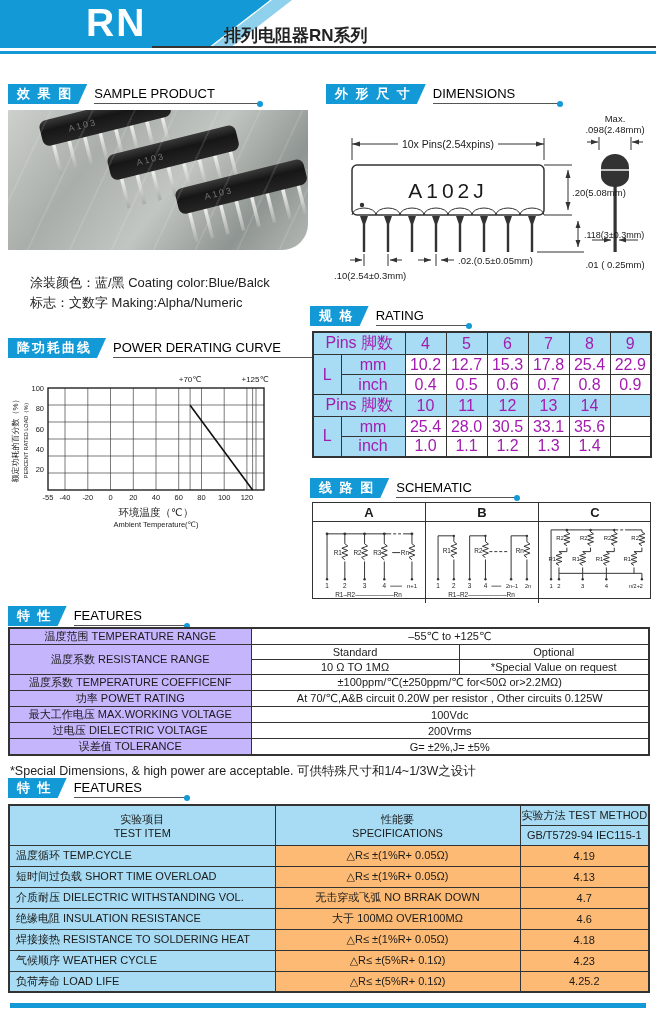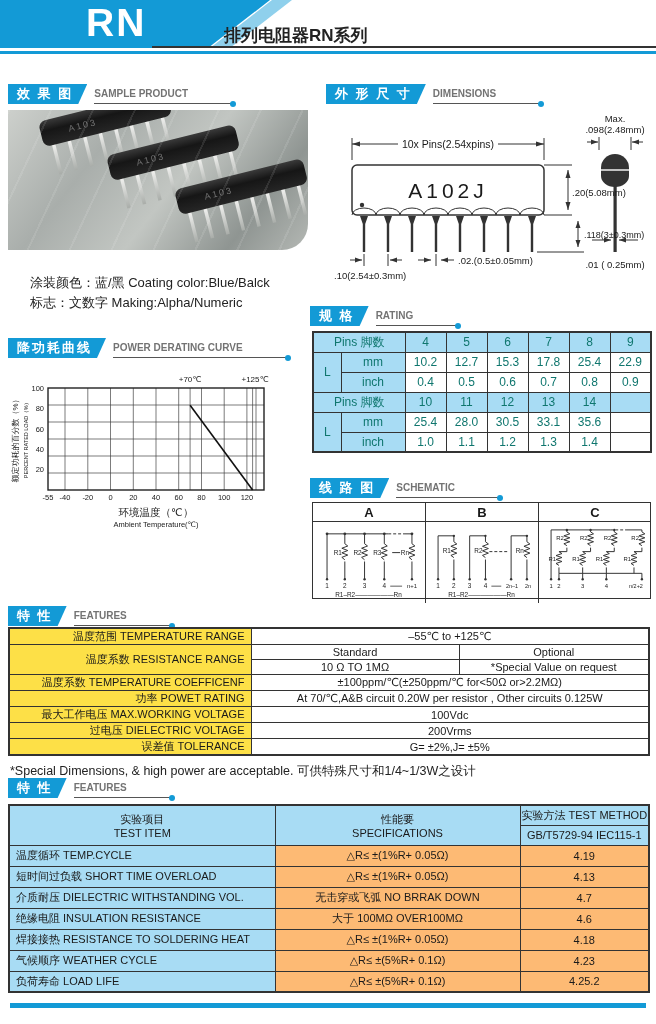--- a/index.html
+++ b/index.html
@@ -15,51 +15,51 @@
   .hdr-rn     { position:absolute; left:86px; top:1px; font-size:39px; font-weight:bold; letter-spacing:2px; color:#fff; }
   .hdr-title  { position:absolute; left:224px; top:24px; font-size:17px; font-weight:bold; color:#222; }
   .hdr-line-dark { position:absolute; left:152px; top:46px; width:504px; height:2px; background:#333; }
   .hdr-line-blue { position:absolute; left:0; top:51px; width:656px; height:3px; background:#139ad6; }
 
   
   .badge { position:absolute; display:flex; align-items:flex-end; height:20px; }
   .badge-cn { background:#139ad6; color:#fff; font-weight:bold; font-size:13px; line-height:20px;
               padding:0 14px 0 9px; letter-spacing:2px; white-space:nowrap;
               clip-path:polygon(0 0,100% 0,calc(100% - 9px) 100%,0 100%); }
-  .badge-en { position:relative; font-weight:bold; font-size:10px; color:#737373; line-height:19px;
+  .badge-en { position:relative; font-weight:normal; font-size:13px; color:#000000; line-height:19px;
               margin-left:7px; padding-right:46px; border-bottom:1.5px solid #555; white-space:nowrap; }
   .badge-en::after { content:''; position:absolute; right:-2px; bottom:-4px; width:6px; height:6px;
               border-radius:50%; background:#139ad6; }
 
   
   .photo { position:absolute; left:8px; top:110px; width:300px; height:140px; overflow:hidden;
            border-radius:0 0 26px 0;
            background:linear-gradient(128deg,#cdd0cc 0%,#a9aeab 30%,#c2c6c2 55%,#8f9592 80%,#b4b8b4 100%); }
   .photo::after { content:''; position:absolute; inset:0;
            background:repeating-linear-gradient(115deg, rgba(255,255,255,.10) 0 2px, rgba(0,0,0,0) 2px 38px); }
   .photo-caption { position:absolute; left:30px; font-size:13px; color:#222; }
 
   
   table { border-collapse:collapse; table-layout:fixed; }
   .rtable { position:absolute; left:312px; top:331px; width:339px; border:2px solid #333; }
-  .rtable td { border:1px solid #333; height:20px; text-align:center; font-size:12px; color:#0f766e; }
+  .rtable td { border:1px solid #333; height:20px; text-align:center; font-size:16px; color:#a21caf; }
   .rtable td.hb { background:#a8dcf4; }
 
   
   .schem { position:absolute; left:312px; top:502px; width:339px; height:97px; border:1.5px solid #333; display:grid;
            grid-template-columns:1fr 1fr 1fr; grid-template-rows:19px 1fr; }
   .schem-h { border-right:1px solid #333; border-bottom:1px solid #333; display:flex; align-items:center; justify-content:center;
              font-size:13px; font-weight:bold; }
   .schem-c { border-right:1px solid #333; position:relative; }
   .schem-h:nth-child(3), .schem-c:last-child { border-right:none; }
 
   
   .ftable { position:absolute; left:8px; top:627px; width:640px; border:2px solid #333; }
   .ftable td { border:1px solid #333; height:15px; font-size:11px; padding:0 6px; color:#1a1a1a; }
-  .ftable td.lb { background:#fde047; text-align:right; }
+  .ftable td.lb { background:#c4b5fd; text-align:center; }
   .ftable td.vl { text-align:center; }
   .note { position:absolute; left:10px; top:763px; font-size:12.5px; color:#222; }
 
   
   .ttable { position:absolute; left:8px; top:804px; width:640px; border:2px solid #333; }
   .ttable td, .ttable th { border:1px solid #333; font-size:11px; font-weight:normal; color:#1a1a1a; }
   .ttable th { background:#a8dcf4; height:20px; text-align:center; }
   .ttable td { height:21px; }
   .ttable td.itm { background:#a8dcf4; text-align:left; padding:0 6px; }
   .ttable td.spc, .ttable td.mtd { text-align:center; background:#fdba74; }

